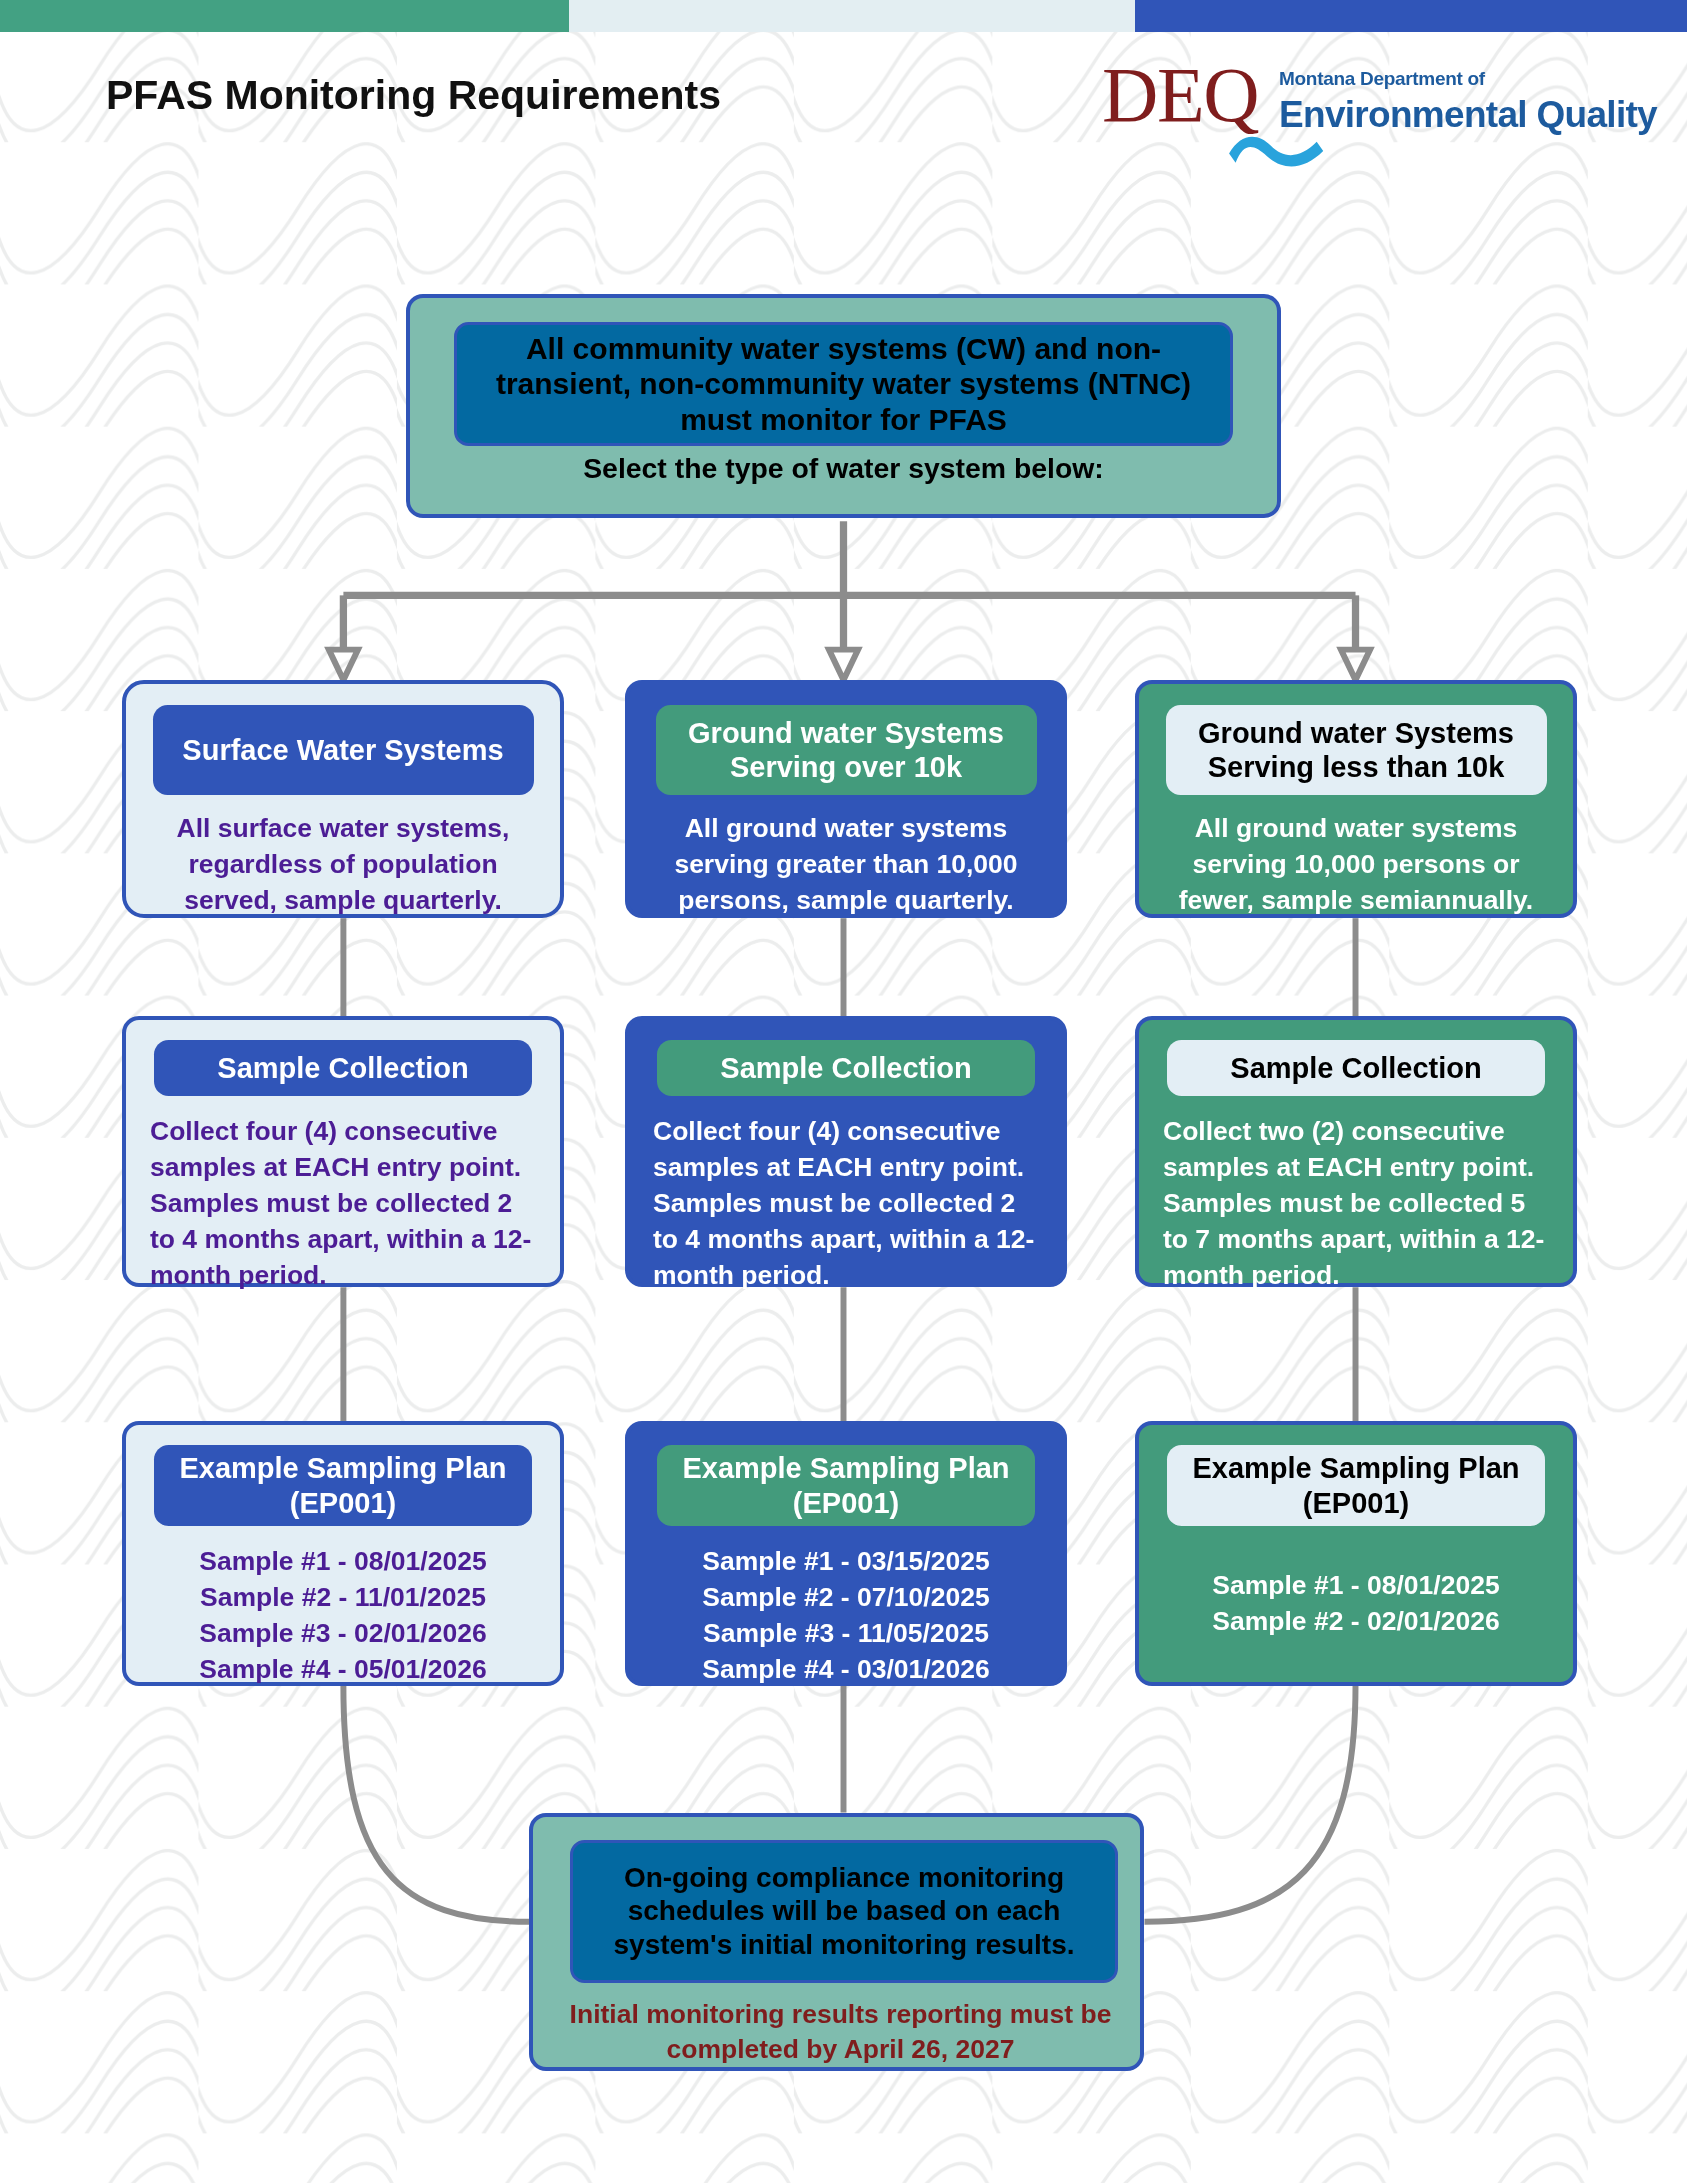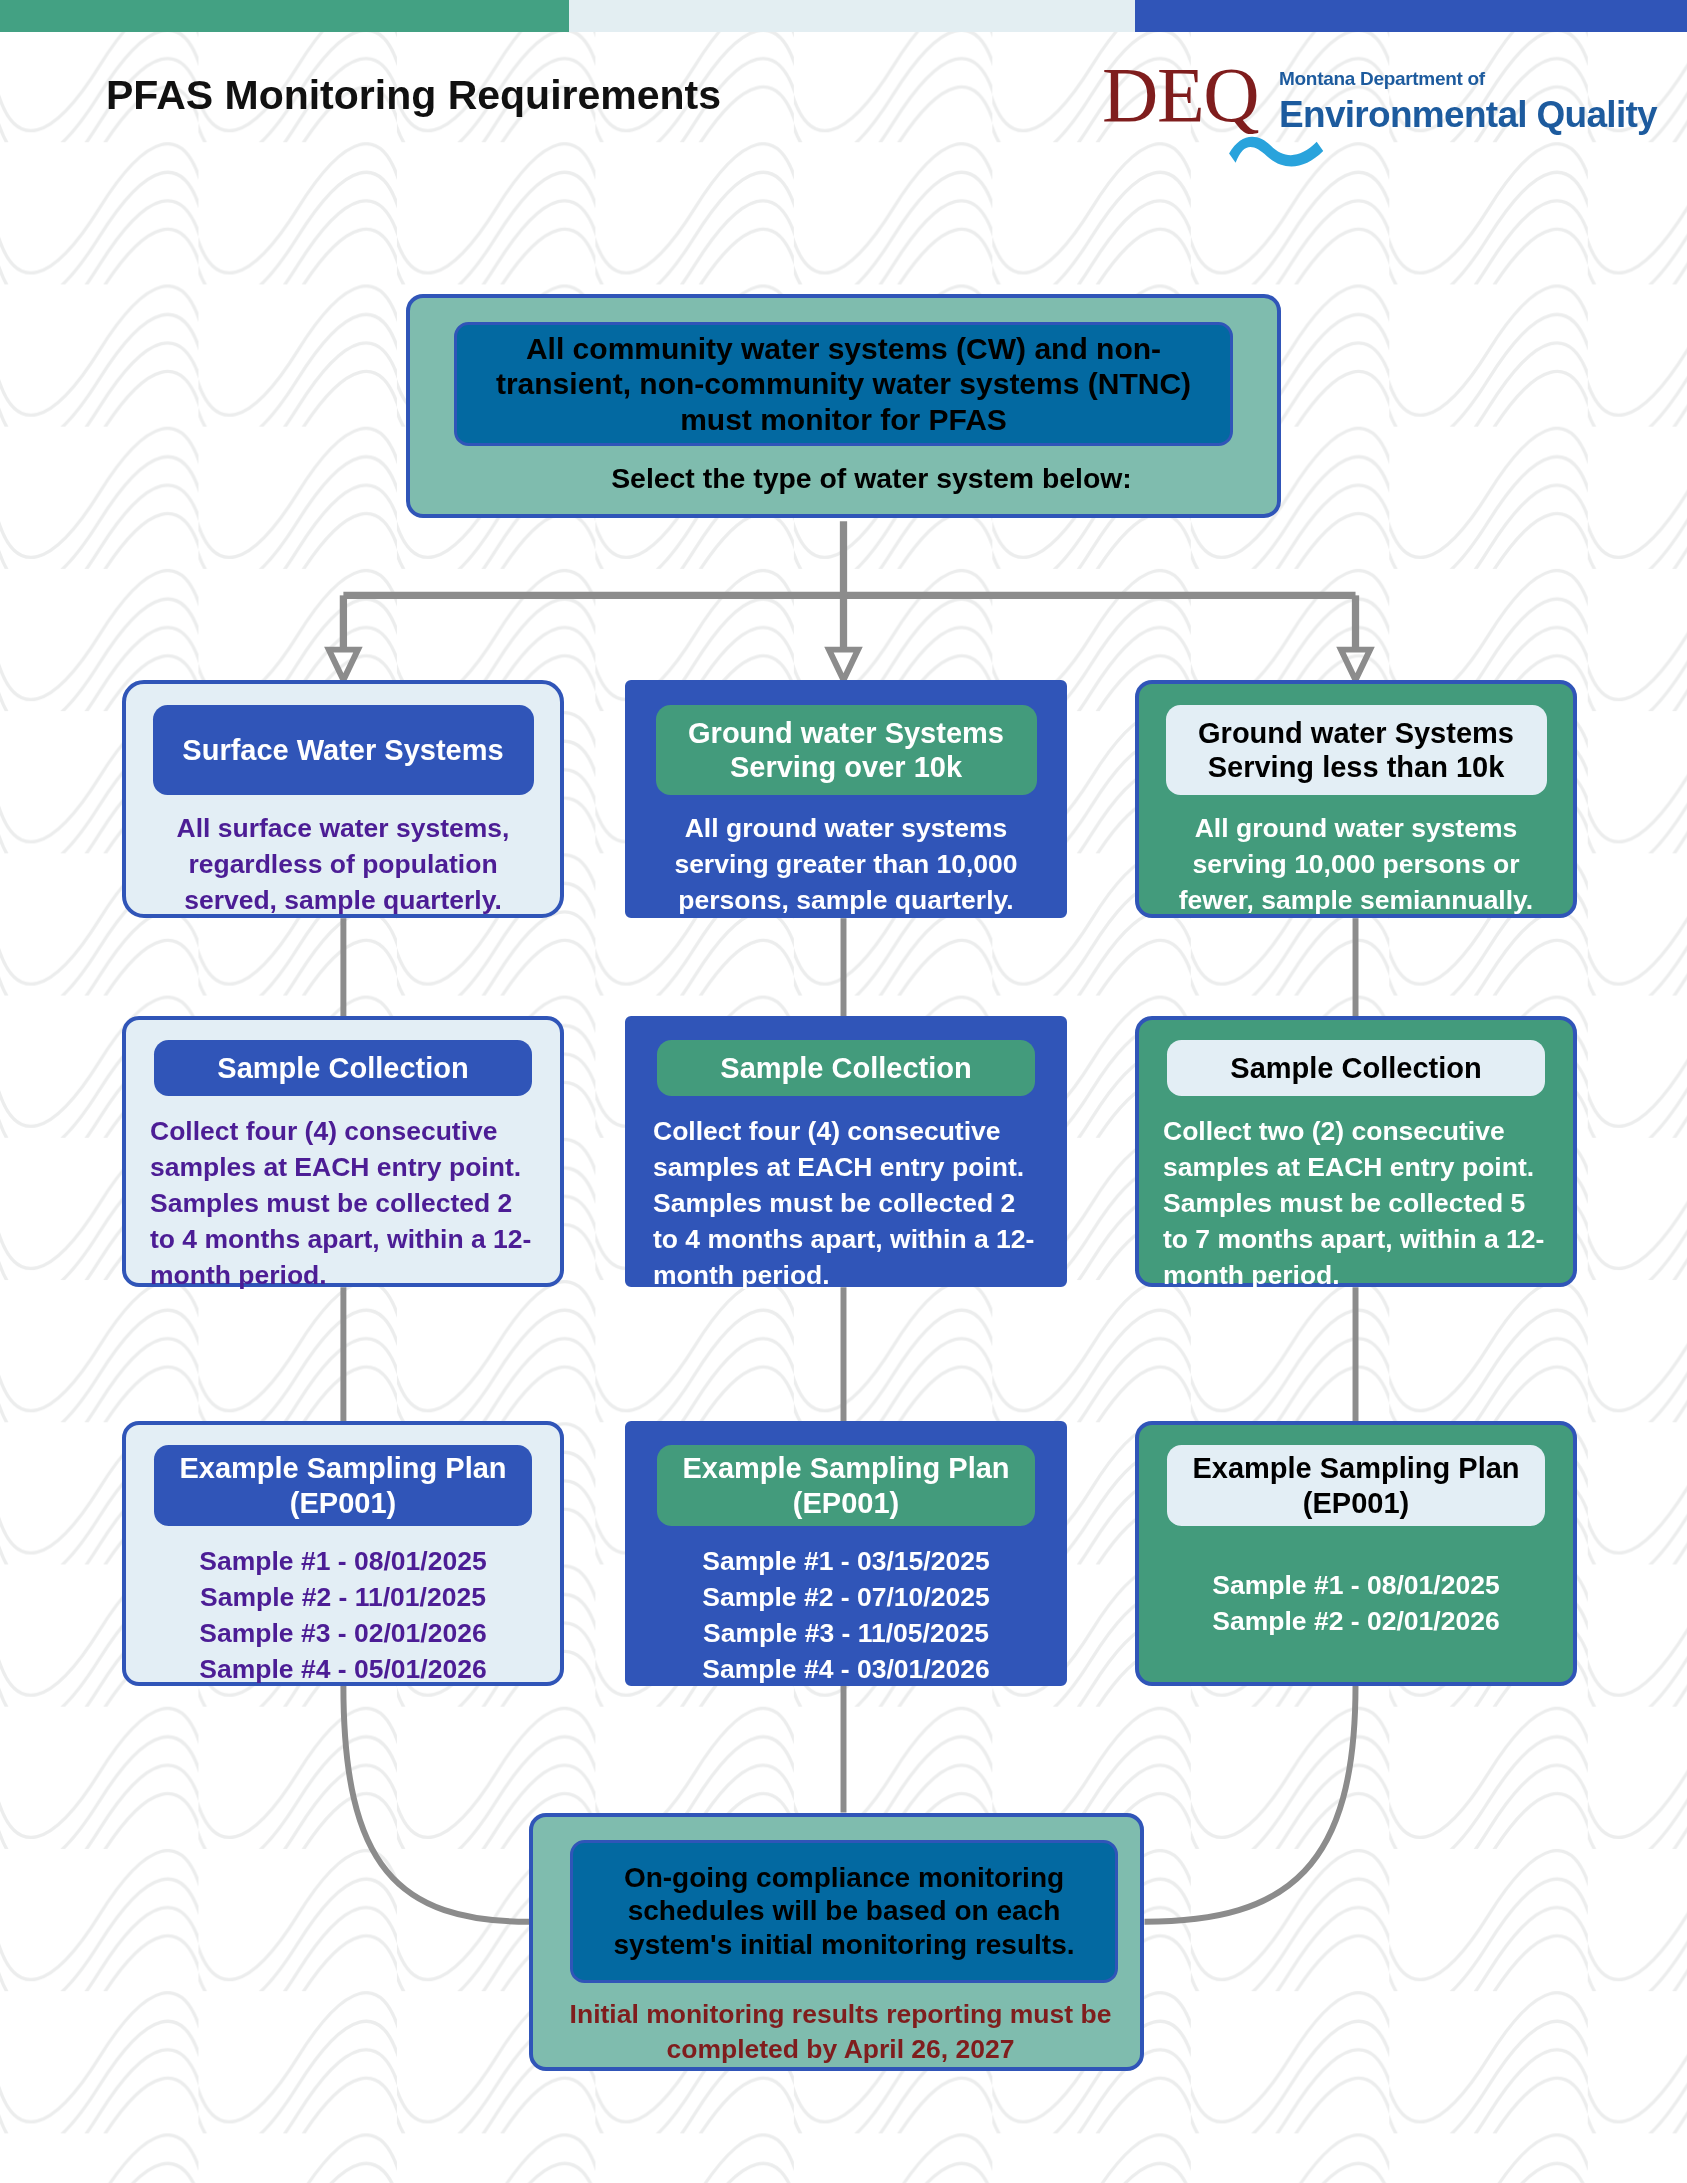--- a/index.html
+++ b/index.html
@@ -57,37 +57,37 @@
     display:flex;align-items:center;justify-content:center;
     text-align:center;font-weight:bold;line-height:1.18;
   }
   .card .body{
     box-sizing:border-box;
     font-weight:bold;line-height:1.36;
   }
 
   
   .bg-teal{background:#7fbcae;}
-  .bg-blue{background:#3055b8;border-radius:6px;}
+  .bg-blue{background:#3055b8;}
   .bg-green{background:#439b7c;}
   .bg-lightblue{background:#e3eef5;}
   .bg-white{background:#0369a1;}
   .tx-white{color:#ffffff;}
   .tx-dark{color:#4c1d95;}
   .tx-black{color:#000000;}
 
   
   #card-top{left:406px;top:294px;width:875px;height:224px;}
   #card-top .hdr{
     position:absolute;left:44px;top:24px;width:779px;height:124px;
     border:3.3px solid #3055b8;font-size:30px;padding:0 17px;
   }
   #card-top .sub{
-    position:absolute;left:0;top:164px;width:100%;
-    text-align:center;font-size:28.4px;font-weight:bold;color:#000;padding-left:28px;
+    position:absolute;left:0;top:154px;width:100%;
+    text-align:center;font-size:28.4px;font-weight:bold;color:#000;
   }
 
   
   .row1{top:680px;height:238px;}
   #card-sw{left:122px;width:442px;border-radius:22px;}
   #card-gw-over{left:625px;width:442px;}
   #card-gw-less{left:1135px;width:442px;}
 
   .row1 .hdr{
     position:absolute;top:21px;left:26.5px;right:26.5px;height:90px;font-size:29px;padding:0 9.3px;

